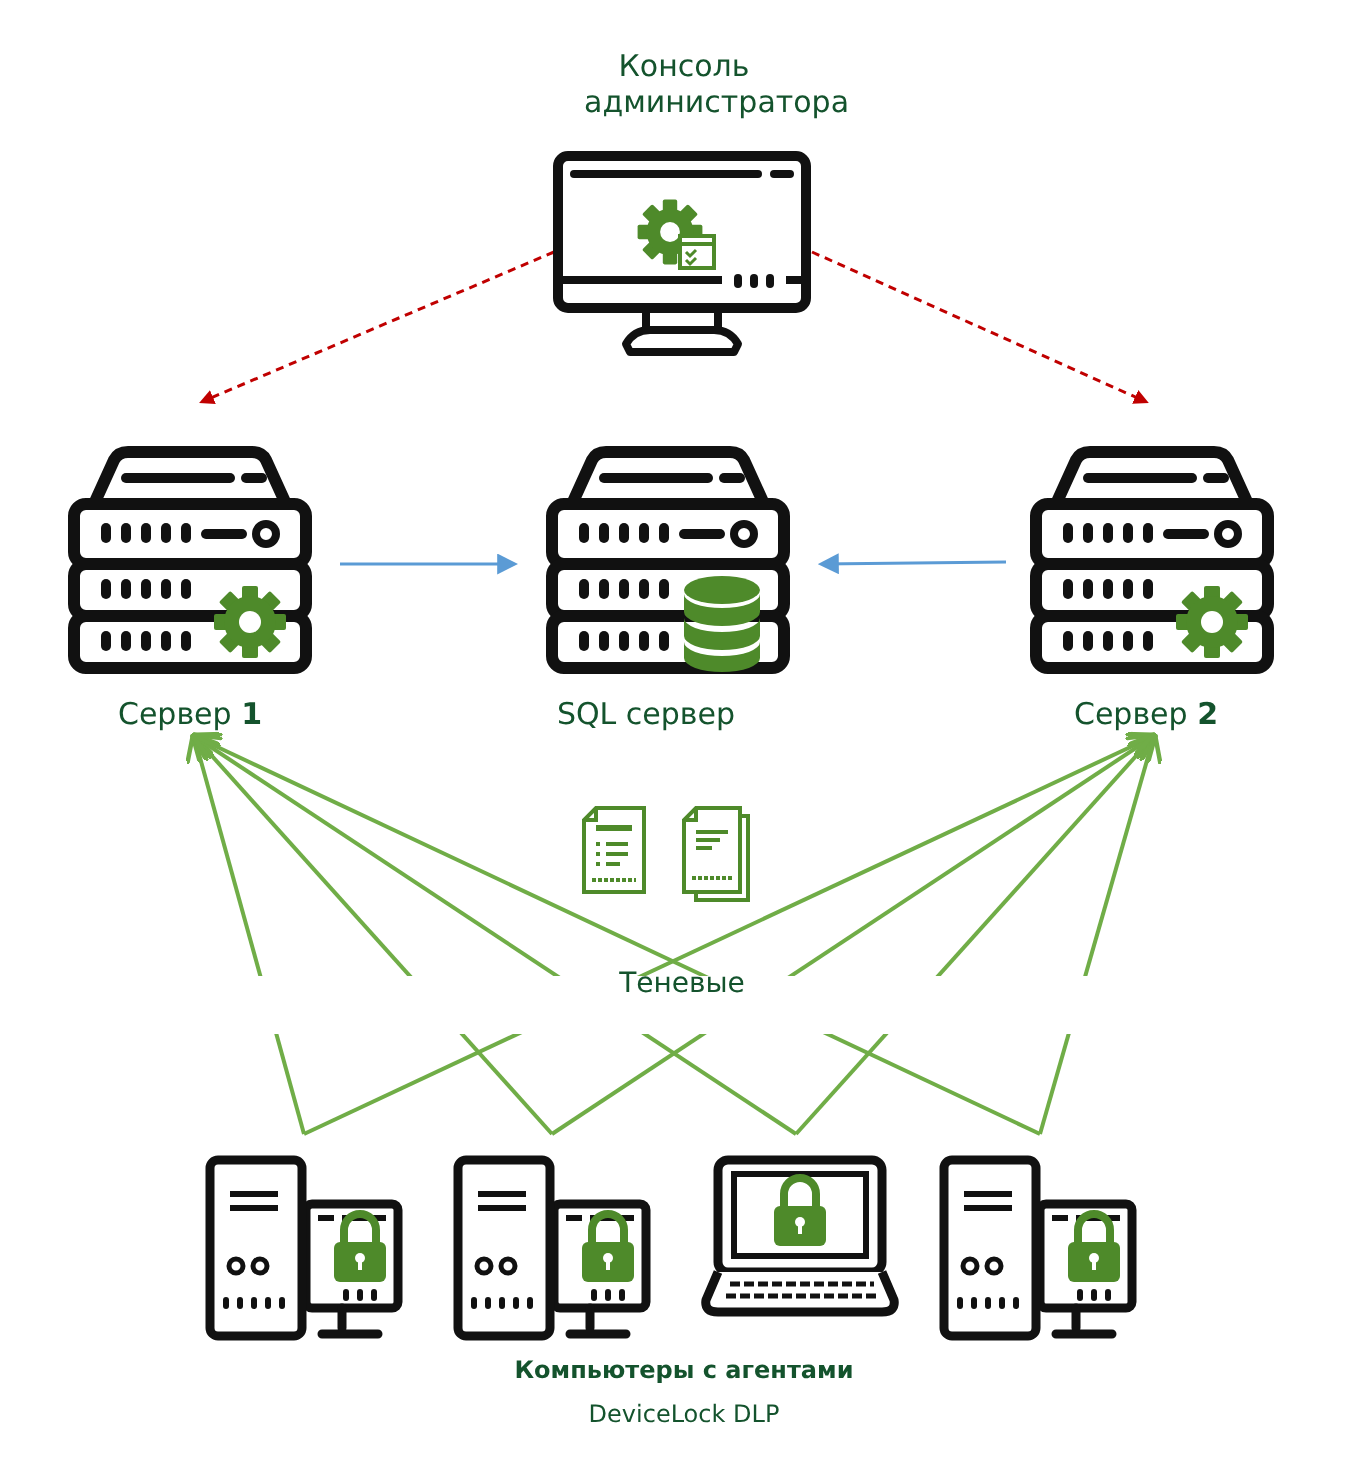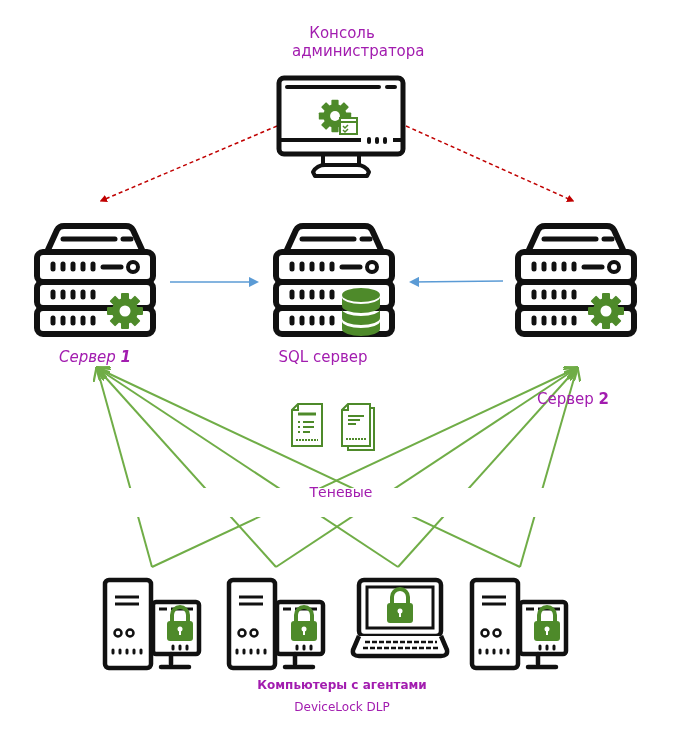--- a/index.html
+++ b/index.html
@@ -1,18 +1,18 @@
 <!DOCTYPE html>
 <html><head>
 <meta charset="utf-8">
 <style>
   html, body { margin:0; padding:0; background:#ffffff; }
   body { width:685px; height:737px; position:relative; overflow:hidden; font-family:"DejaVu Sans", sans-serif; color:#111; }
   #diagram { position:absolute; left:0; top:0; }
-  .lbl { position:absolute; text-align:center; white-space:nowrap; font-size:15px; line-height:18px; color:#a21caf; }
+  .lbl { position:absolute; text-align:center; white-space:nowrap; font-size:15px; line-height:18px; color:#14532d; }
   .lbl b { font-weight:bold; }
 </style>
 </head>
 <body>
 
 <svg id="diagram" width="685" height="737" viewBox="0 0 685 737">
   <defs>
     <marker id="redTri" viewBox="0 0 10 10" refX="5" refY="5" markerWidth="5" markerHeight="5" orient="auto">
       <path d="M0,0 L10,5 L0,10 z" fill="#c00000"></path>
     </marker>
@@ -193,27 +193,27 @@
   <g transform="translate(468,572)">
       <use href="#desktop"></use>
     </g>
 </svg>
 
 <div class="lbl" style="left:292px;top:24px;width:100px;">
   <div>Консоль</div>
   <div>администратора</div>
 </div>
 
-<div class="lbl" style="left:30px;top:348px;width:130px;font-style:italic;">
+<div class="lbl" style="left:30px;top:348px;width:130px;">
   <span>Сервер</span> <b>1</b>
 </div>
 
 <div class="lbl" style="left:257px;top:348px;width:132px;">SQL сервер</div>
 
-<div class="lbl" style="left:508px;top:348px;width:130px;margin-top:42px;">
+<div class="lbl" style="left:508px;top:348px;width:130px;">
   <span>Сервер</span> <b>2</b>
 </div>
 
 <div class="lbl" style="left:241px;top:485px;width:200px;font-size:14px;line-height:15px;">
   <div>Теневые</div>
 </div>
 
 <div class="lbl" style="left:142px;top:674px;width:400px;font-size:12px;line-height:22px;">
   <div style="font-weight:bold;">Компьютеры с агентами</div>
   <div>DeviceLock DLP</div>

